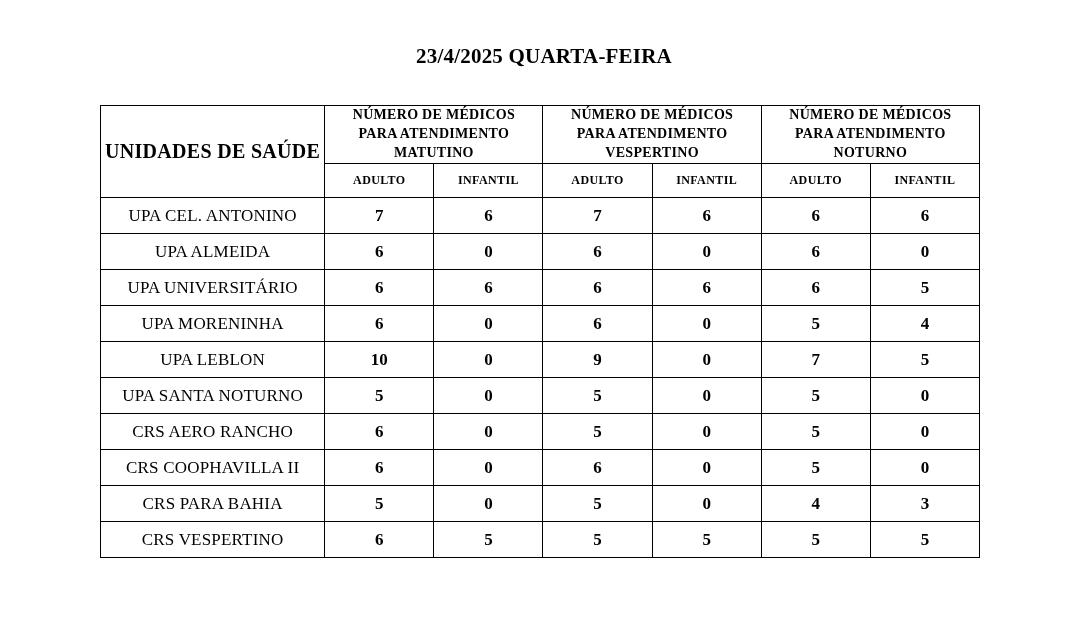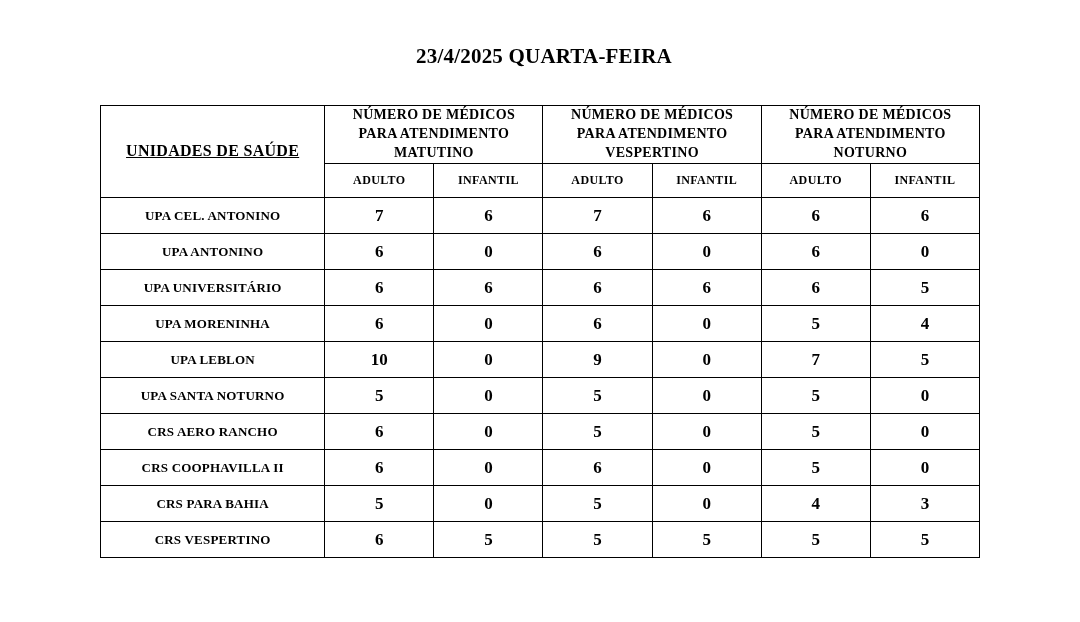--- a/index.html
+++ b/index.html
@@ -55,25 +55,24 @@
     font-family: "Liberation Serif", serif;
     padding: 0;
   }
 
   
   col.unit-col       { width: 224px; }
   col.val-col        { width: 109px; }
 
   th.unit-head {
     font-weight: bold;
-    font-size: 16px;
+    font-size: 20px;
     letter-spacing: 0.3px;
     line-height: 1.25;
     padding: 4px 6px;
-    text-decoration: underline;
   }
 
   th.shift-head {
     font-weight: bold;
     font-size: 14px;
     letter-spacing: 0.3px;
     line-height: 1.35;
     padding: 7px 8px 8px 8px;
   }
   th.shift-head .shift-line {
@@ -84,22 +83,22 @@
   th.age-head {
     font-weight: bold;
     font-size: 12px;
     letter-spacing: 0.4px;
     height: 33px;
     line-height: 33px;
     padding: 0 2px;
   }
 
   td.unit-name {
-    font-weight: bold;
-    font-size: 13px;
+    font-weight: normal;
+    font-size: 17px;
     letter-spacing: 0.2px;
     height: 35px;
     line-height: 35px;
     white-space: nowrap;
     padding: 0 4px;
   }
 
   td.value {
     font-weight: bold;
     font-size: 17px;
@@ -160,21 +159,21 @@
         <tr>
           <td class="unit-name">UPA CEL. ANTONINO</td>
           <td class="value">7</td>
           <td class="value">6</td>
           <td class="value">7</td>
           <td class="value">6</td>
           <td class="value">6</td>
           <td class="value">6</td>
         </tr>
         <tr>
-          <td class="unit-name">UPA ANTONINO</td>
+          <td class="unit-name">UPA ALMEIDA</td>
           <td class="value">6</td>
           <td class="value">0</td>
           <td class="value">6</td>
           <td class="value">0</td>
           <td class="value">6</td>
           <td class="value">0</td>
         </tr>
         <tr>
           <td class="unit-name">UPA UNIVERSITÁRIO</td>
           <td class="value">6</td>

